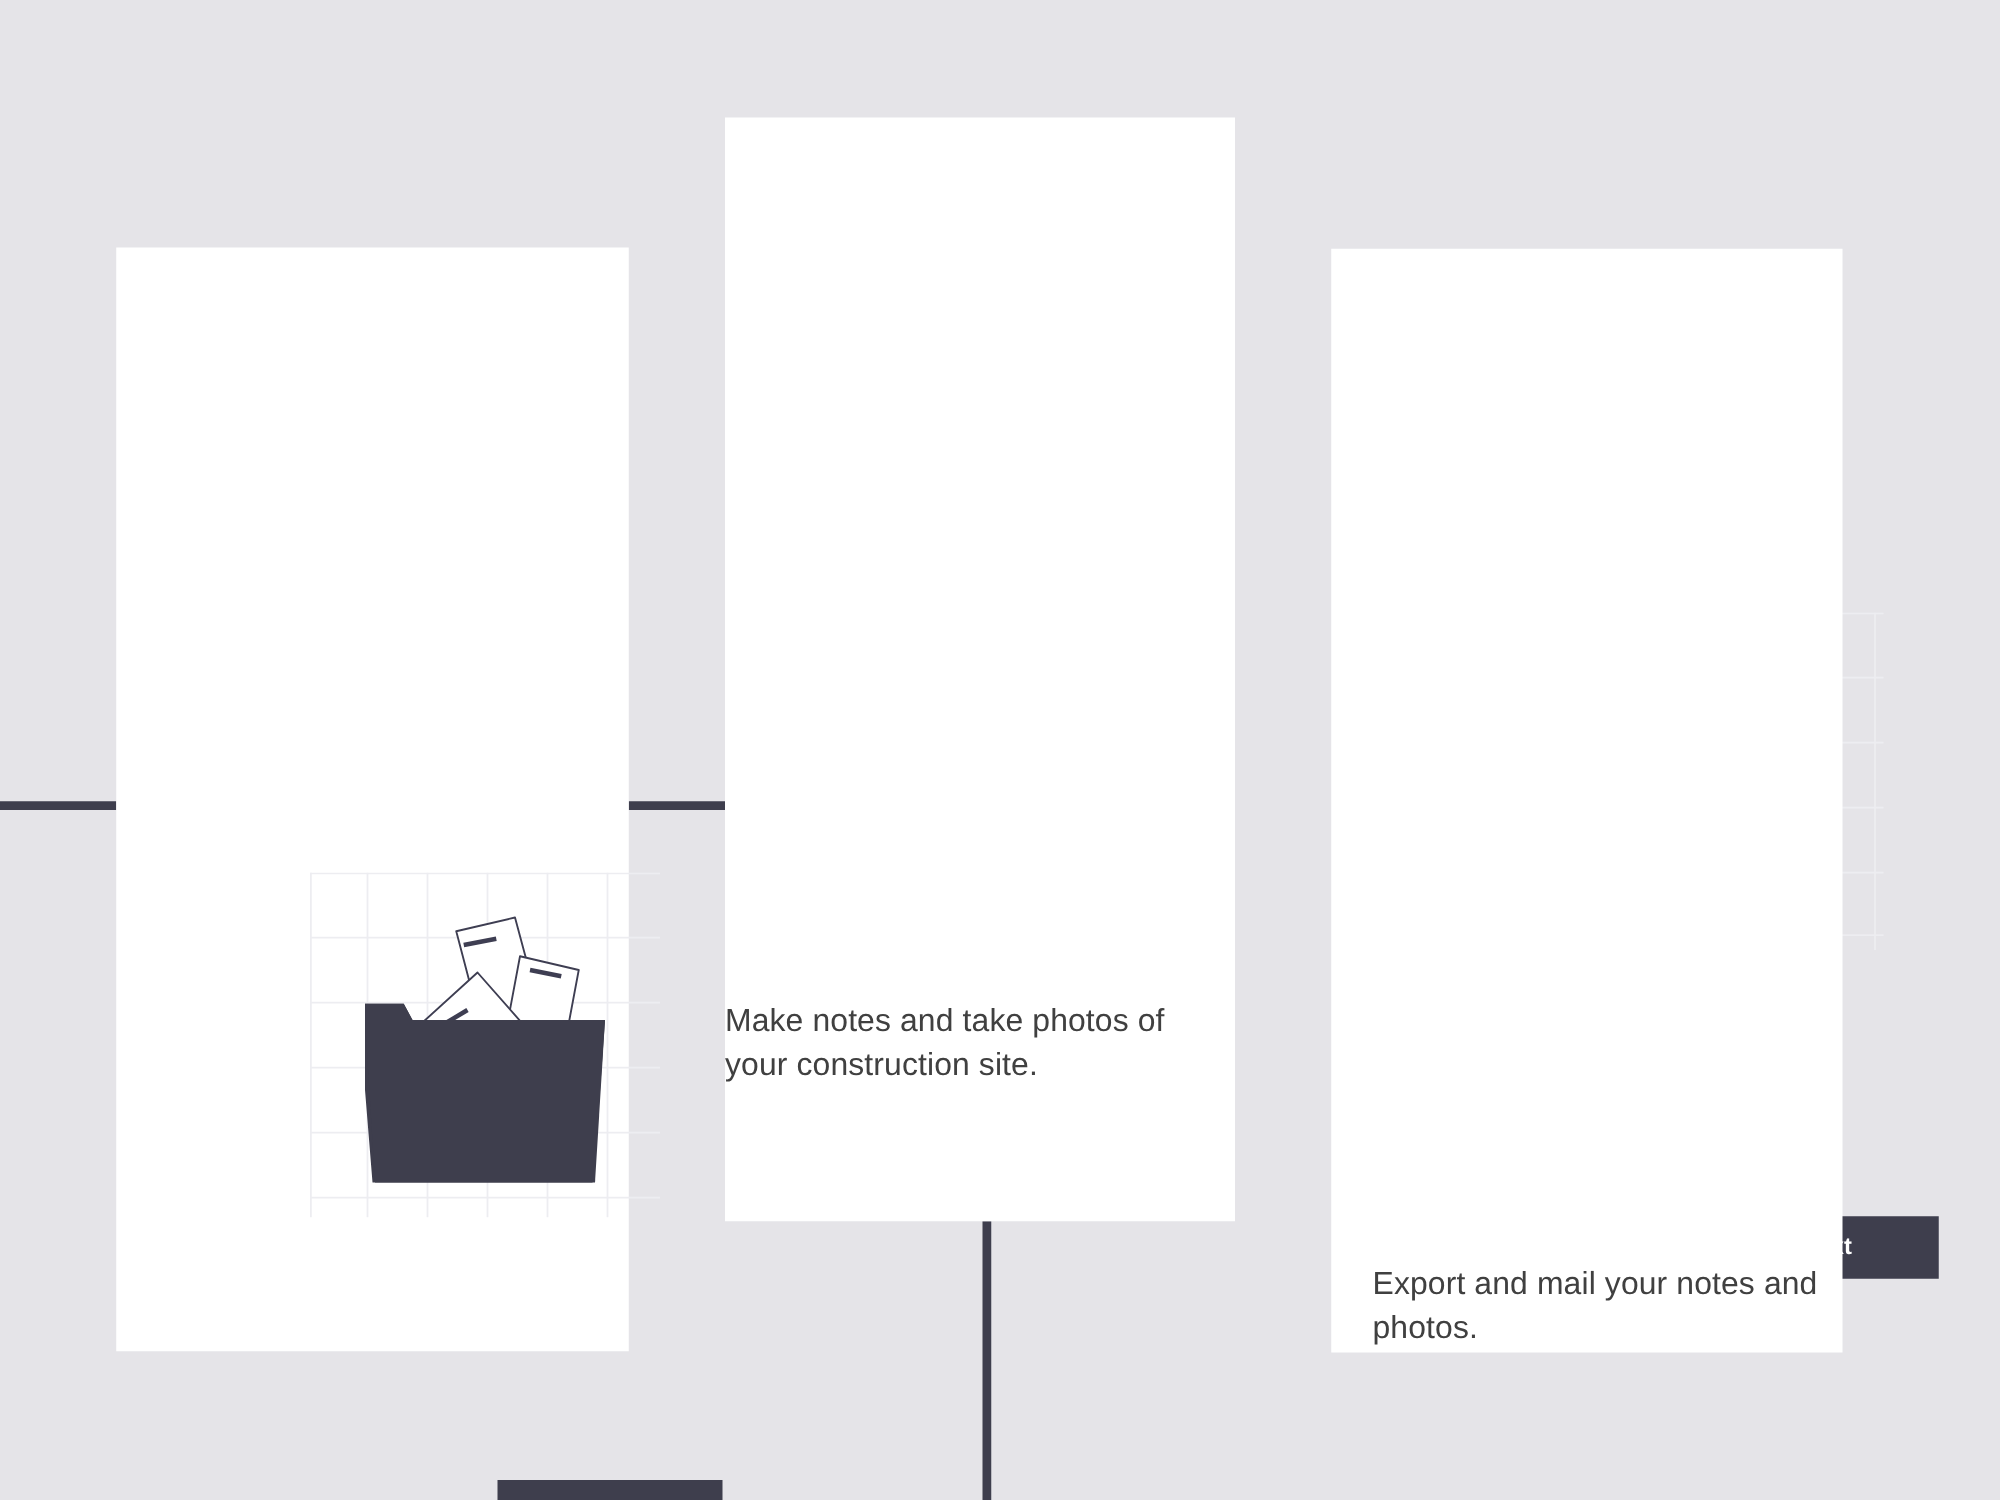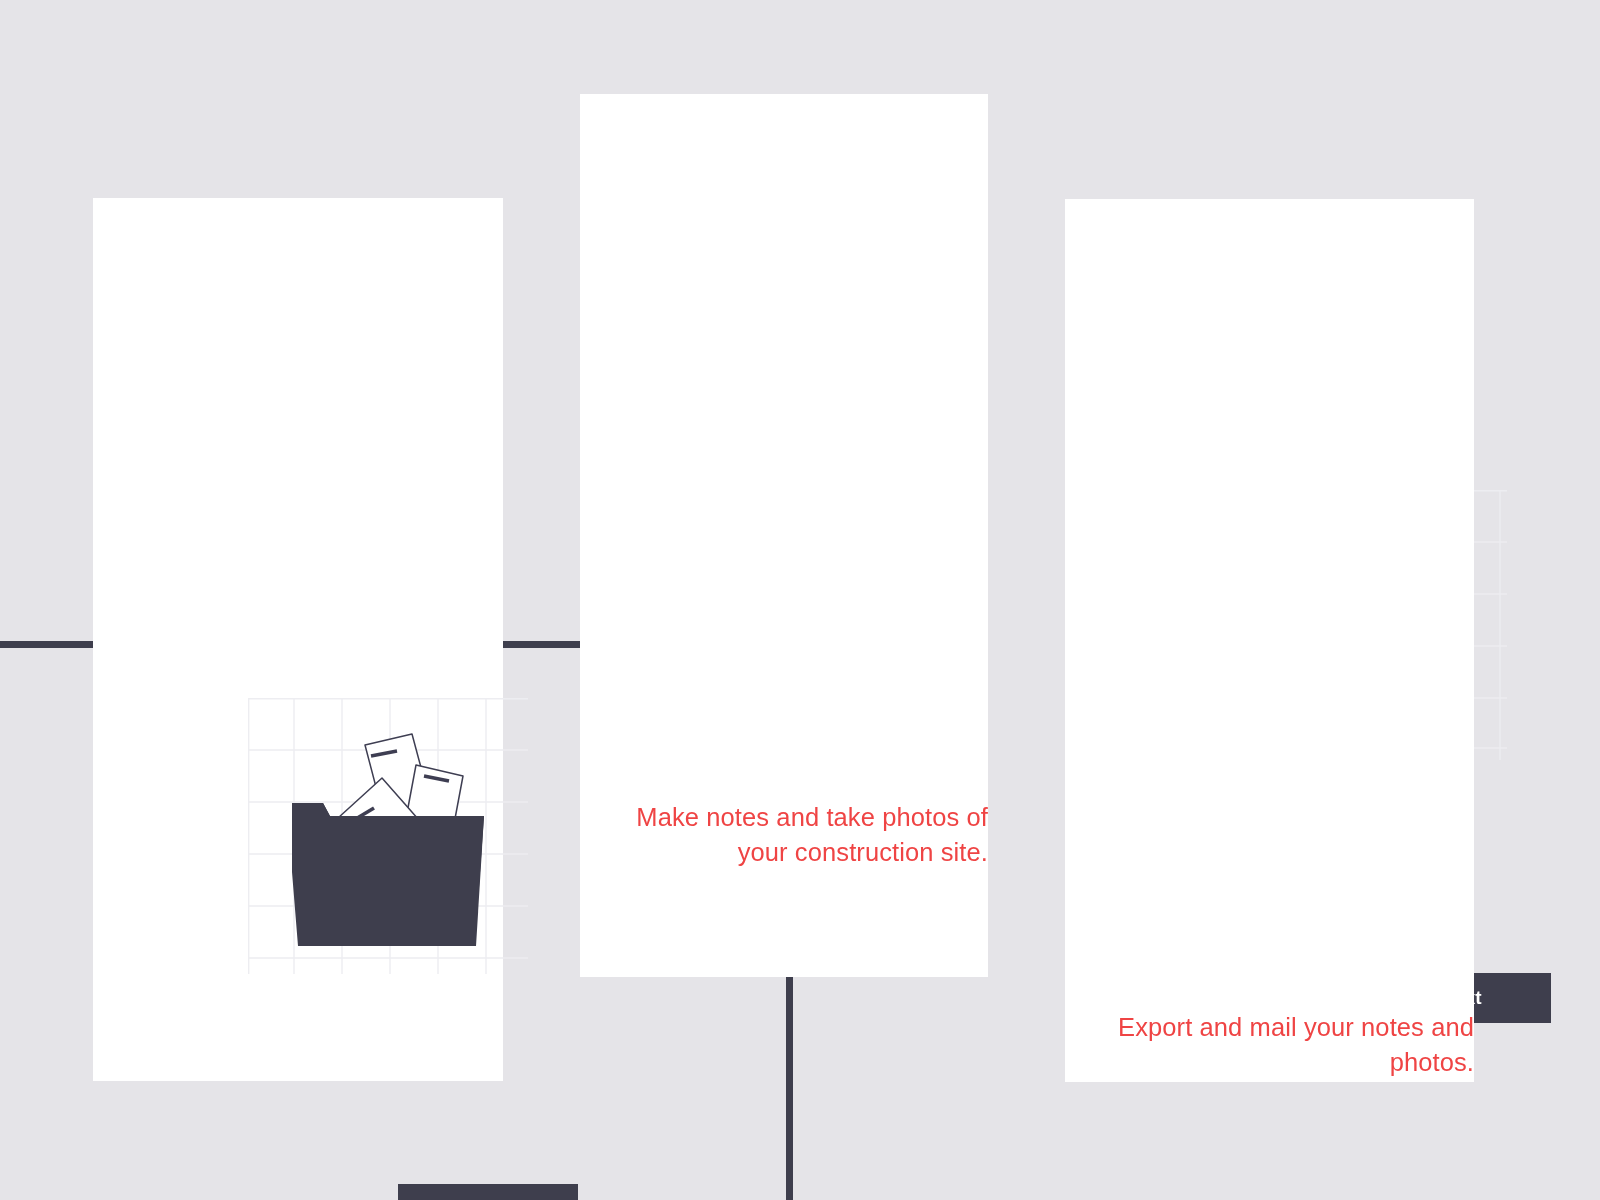--- a/index.html
+++ b/index.html
@@ -17,22 +17,22 @@
 
   
   .card{position:absolute;background:#ffffff;}
   #card-1{left:93px;top:198px;width:410px;height:883px;}
   #card-2{left:580px;top:94px;width:408px;height:883px;}
   #card-3{left:1065px;top:199px;width:409px;height:883px;}
 
   .illus{position:absolute;}
   .caption{
     position:absolute;left:0;right:0;
-    text-align:right;
-    font-size:25.5px;color:#ef4444;
+    text-align:left;
+    font-size:25.5px;color:#404040;
     line-height:35px;
     letter-spacing:.1px;
   }
 
   .dots{position:absolute;display:flex;align-items:center;gap:16px;}
   .dot{width:11px;height:11px;border-radius:50%;box-sizing:border-box;}
   .dot.on{background:#4a4a5c;}
   .dot.off{background:transparent;border:1.4px solid #6d6d80;width:9px;height:9px;}
 
   .btn{
@@ -47,21 +47,21 @@
   
   #illus-1{left:155px;top:500px;width:280px;height:276px;}
   #cap-1{top:810px;}
   #btn-1{left:305px;top:986px;width:180px;height:49px;}
 
   
   #illus-2{left:642px;top:396px;width:285px;height:270px;}
   #cap-2{top:706px;}
   #dots-2{left:604px;top:899px;}
   #btn-2{left:791px;top:879px;width:180px;height:50px;}
-  #cap-3{top:811px;}
+  #cap-3{top:811px;padding-left:33px;}
 
   svg{display:block;}
 </style>
 </head>
 <body>
 
 <div class="stage">
 
   <div class="rule-h" style="left:0;top:641px;width:93px;height:7px;"></div>
   <div class="rule-h" style="left:503px;top:641px;width:77px;height:7px;"></div>

